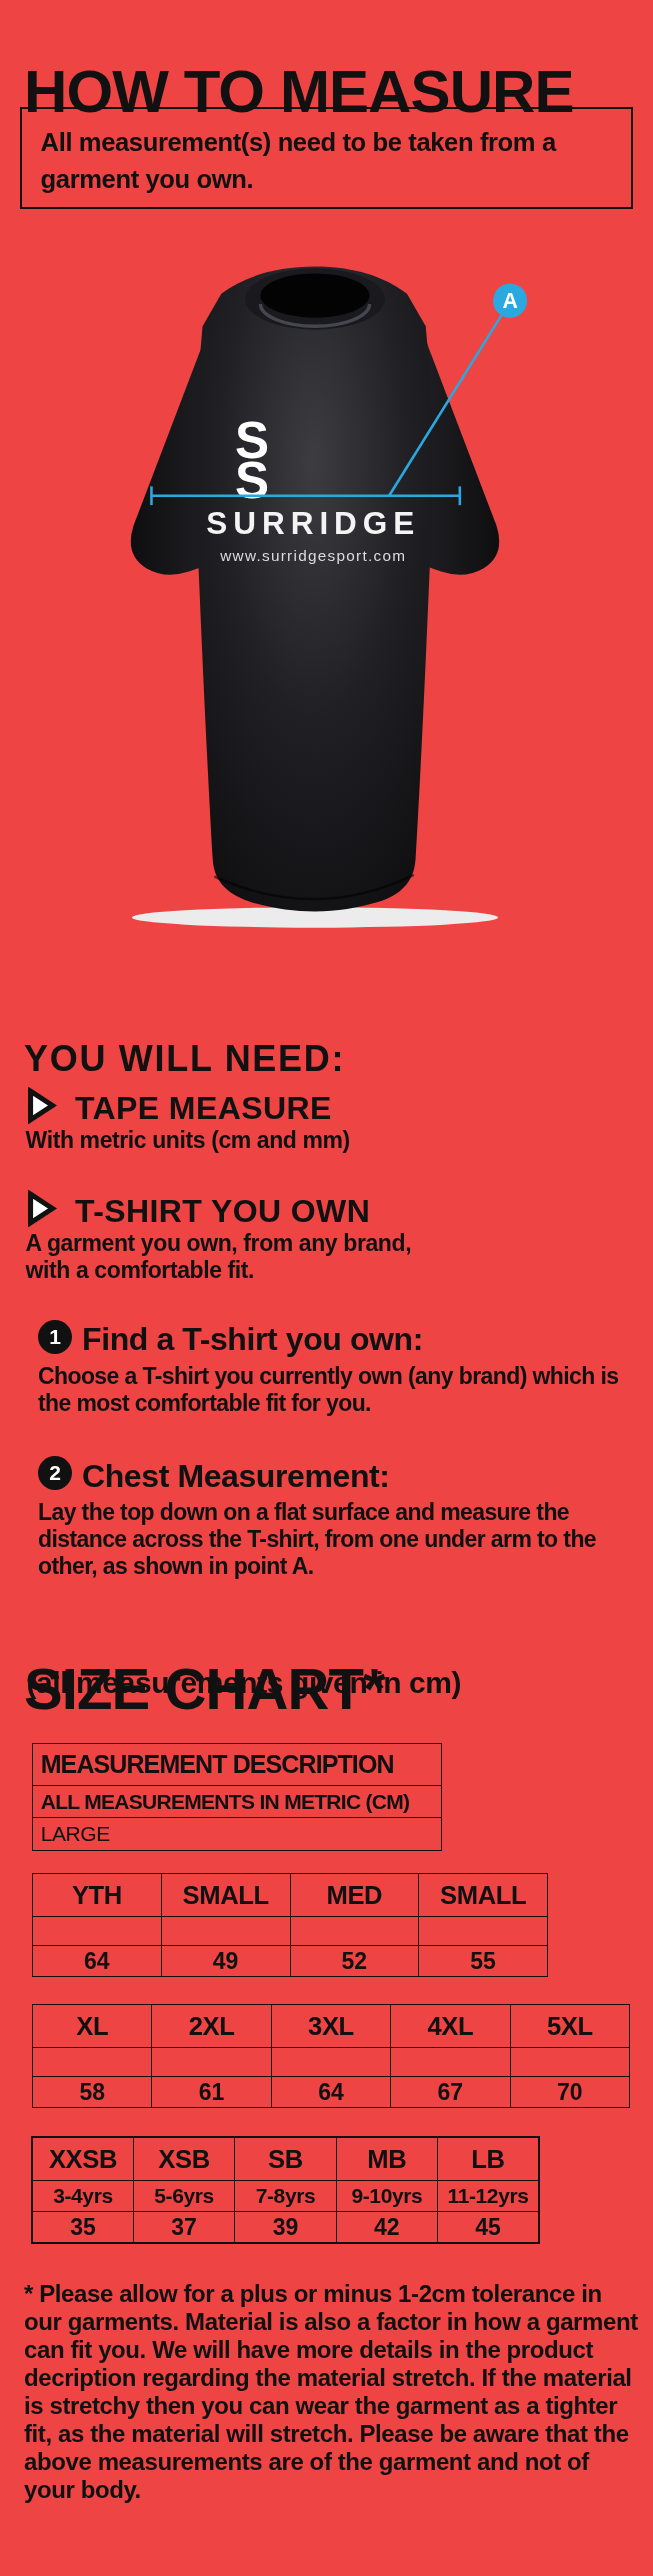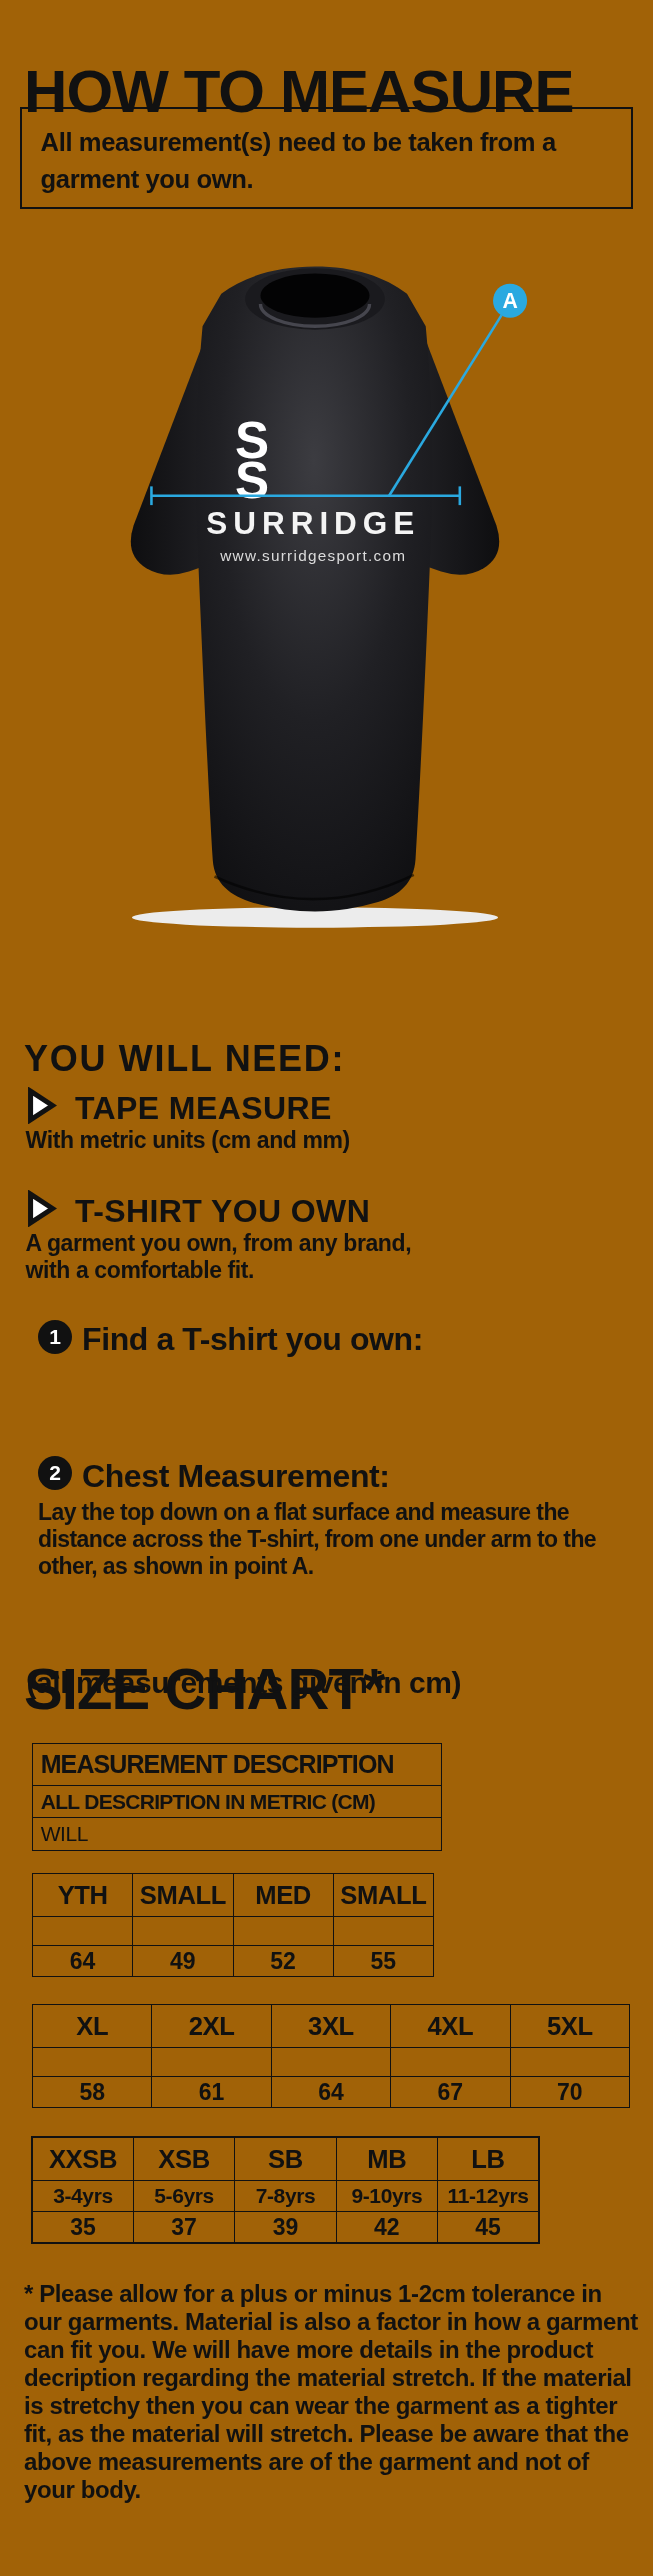--- a/index.html
+++ b/index.html
@@ -1,17 +1,17 @@
 <!DOCTYPE html>
 <html style="font-size:13.6px"><head>
 <meta charset="utf-8">
 <style>
   html,body{margin:0;padding:0;background:#fff;}
   .page{
-    position:relative;width:654px;height:2576px;background:#a16207;
+    position:relative;width:654px;height:2576px;background:#ef4444;
     font-family:"Liberation Sans", sans-serif;color:#111;overflow:hidden;
   }
   .abs{position:absolute;}
 
   .main-title{
     left:24px;top:22px;font-size:60px;font-weight:800;letter-spacing:-0.9px;
     line-height:1;white-space:nowrap;
   }
   .notice-box{
     left:19.6px;top:107px;width:613px;height:102px;box-sizing:border-box;
@@ -57,21 +57,21 @@
   .desc-row-title{height:41px;font-size:25px;font-weight:800;letter-spacing:-0.9px;}
   .desc-row-unit{height:31px;font-size:21px;font-weight:700;letter-spacing:-0.7px;}
   .desc-row-dim{height:32px;font-size:21px;font-weight:500;letter-spacing:-0.4px;}
 
   .size-table{border:1.7px solid #111;}
   .size-table td{border:1.7px solid #111;text-align:center;vertical-align:middle;padding:0;}
   .size-head td{height:42px;font-size:25.6px;font-weight:800;letter-spacing:-0.4px;}
   .size-spacer td{height:28px;}
   .size-ages td{height:30px;font-size:21px;font-weight:700;letter-spacing:-0.4px;}
   .size-vals td{height:30px;font-size:23px;font-weight:700;}
-  .t1{left:32px;top:1853px;width:402px;}
+  .t1{left:32px;top:1853px;width:516px;}
   .t2{left:32px;top:1984px;width:598px;}
   .t3{left:31px;top:2116px;width:509px;border:2.6px solid #111;}
 
   .footnote{
     left:24px;top:2280px;width:619px;
     font-size:24px;font-weight:700;letter-spacing:-0.4px;line-height:28px;
   }
 </style>
 </head>
 <body>
@@ -150,38 +150,39 @@
   <div class="abs need-item-desc" style="left:25.6px;top:1127px;width:426px;">With metric units (cm and mm)</div>
 
   <svg class="abs tri-icon" style="left:25.6px;top:1190px;" width="31" height="37" viewBox="0 0 36 44">
     <path d="M5 5 L31 22 L5 39 Z" fill="#fff" stroke="#111" stroke-width="6"></path>
   </svg>
   <div class="abs need-item-title" style="left:75px;top:1195px;">T-SHIRT YOU OWN</div>
   <div class="abs need-item-desc" style="left:25.6px;top:1230px;width:426px;">A garment you own, from any brand, with a comfortable fit.</div>
 
   <div class="abs step-badge" style="left:38px;top:1320px;">1</div>
   <div class="abs step-title" style="left:82px;top:1323px;">Find a T-shirt you own:</div>
+  <div class="abs step-desc" style="left:38px;top:1363px;width:614px;">Choose a T-shirt you currently own (any brand) which is the most comfortable fit for you.</div>
 
   <div class="abs step-badge" style="left:38px;top:1456px;">2</div>
   <div class="abs step-title" style="left:82px;top:1460px;">Chest Measurement:</div>
   <div class="abs step-desc" style="left:38px;top:1499px;width:614px;">Lay the top down on a flat surface and measure the distance across the T-shirt, from one under arm to the other, as shown in point A.</div>
 
   <h2 class="abs size-chart-title">SIZE CHART*</h2>
   <div class="abs size-chart-sub">(all measurements given in cm)</div>
 
   <table class="abs desc-table">
     <tbody>
         <tr>
           <td class="desc-row-title">MEASUREMENT DESCRIPTION</td>
         </tr>
     <tr>
-          <td class="desc-row-unit">ALL DESCRIPTION IN METRIC (CM)</td>
+          <td class="desc-row-unit">ALL MEASUREMENTS IN METRIC (CM)</td>
         </tr>
     <tr>
-          <td class="desc-row-dim">WILL</td>
+          <td class="desc-row-dim">LARGE</td>
         </tr>
   </tbody>
     </table>
 
   <table class="abs size-table t1">
     <tbody>
         <tr class="size-head">
       <td>YTH</td>
       <td>SMALL</td>
       <td>MED</td>

